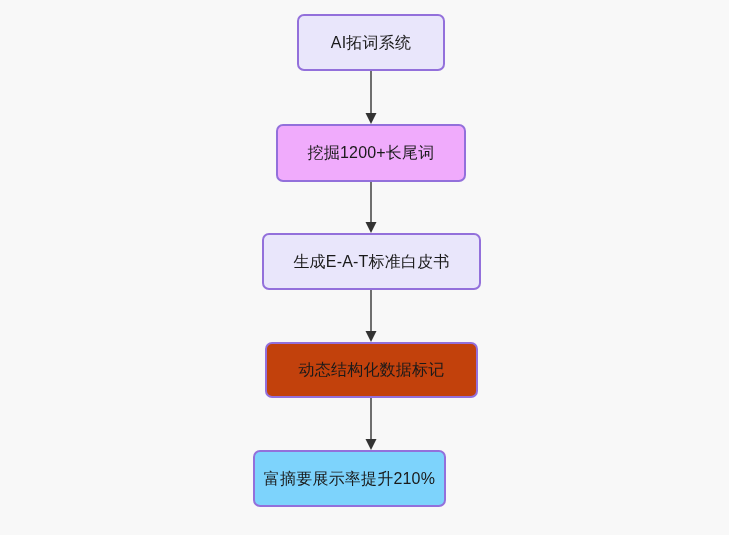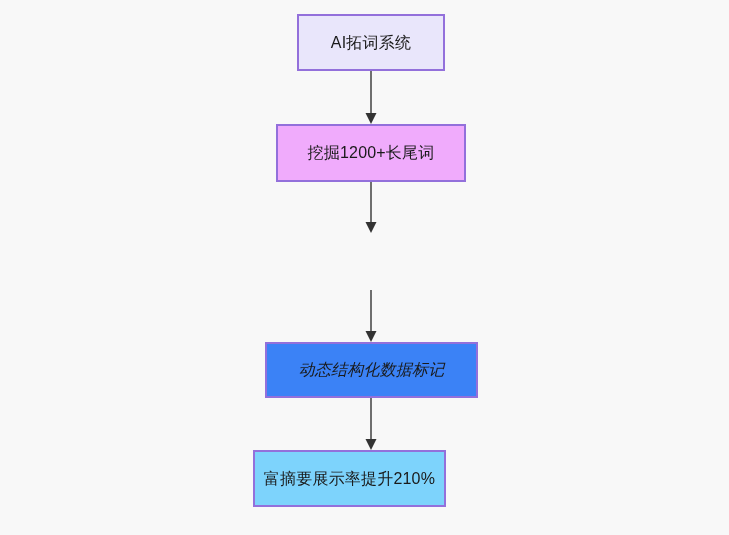--- a/index.html
+++ b/index.html
@@ -17,21 +17,21 @@
   #flow-root {
     position: relative;
     width: 729px;
     height: 535px;
   }
   .node {
     position: absolute;
     box-sizing: border-box;
     background: #e9e6fb;
     border: 2px solid #9370db;
-    border-radius: 0;
+    border-radius: 7px;
     display: flex;
     align-items: center;
     justify-content: center;
     color: #1a1a1a;
     font-size: 16px;
     line-height: 1.2;
     letter-spacing: 0.2px;
     white-space: nowrap;
   }
   .node-label {
@@ -80,22 +80,25 @@
   </svg>
 
   <div class="node" style="left: 297px; top: 14px; width: 148px; height: 57px; background: rgb(233, 230, 251); border-color: rgb(147, 112, 219); color: rgb(26, 26, 26);">
     <span class="node-label">AI拓词系统</span>
   </div>
 
   <div class="node" style="left: 276px; top: 124px; width: 190px; height: 58px; background: #f0abfc; border-color: rgb(147, 112, 219); color: rgb(26, 26, 26);">
     <span class="node-label">挖掘1200+长尾词</span>
   </div>
 
+  <div class="node" style="left: 262px; top: 233px; width: 219px; height: 57px; background: rgb(233, 230, 251); border-color: rgb(147, 112, 219); color: rgb(26, 26, 26);">
+    <span class="node-label">生成E-A-T标准白皮书</span>
+  </div>
 
-  <div class="node" style="left: 265px; top: 342px; width: 213px; height: 56px; background: #3b82f6; border-color: rgb(147, 112, 219); color: rgb(26, 26, 26); font-style: italic;">
+  <div class="node" style="left: 265px; top: 342px; width: 213px; height: 56px; background: #c2410c; border-color: rgb(147, 112, 219); color: rgb(26, 26, 26);">
     <span class="node-label">动态结构化数据标记</span>
   </div>
 
   <div class="node" style="left: 253px; top: 450px; width: 193px; height: 57px; background: #7dd3fc; border-color: rgb(147, 112, 219); color: rgb(26, 26, 26);">
     <span class="node-label">富摘要展示率提升210%</span>
   </div>
 
 </div>
 
 </body></html>

